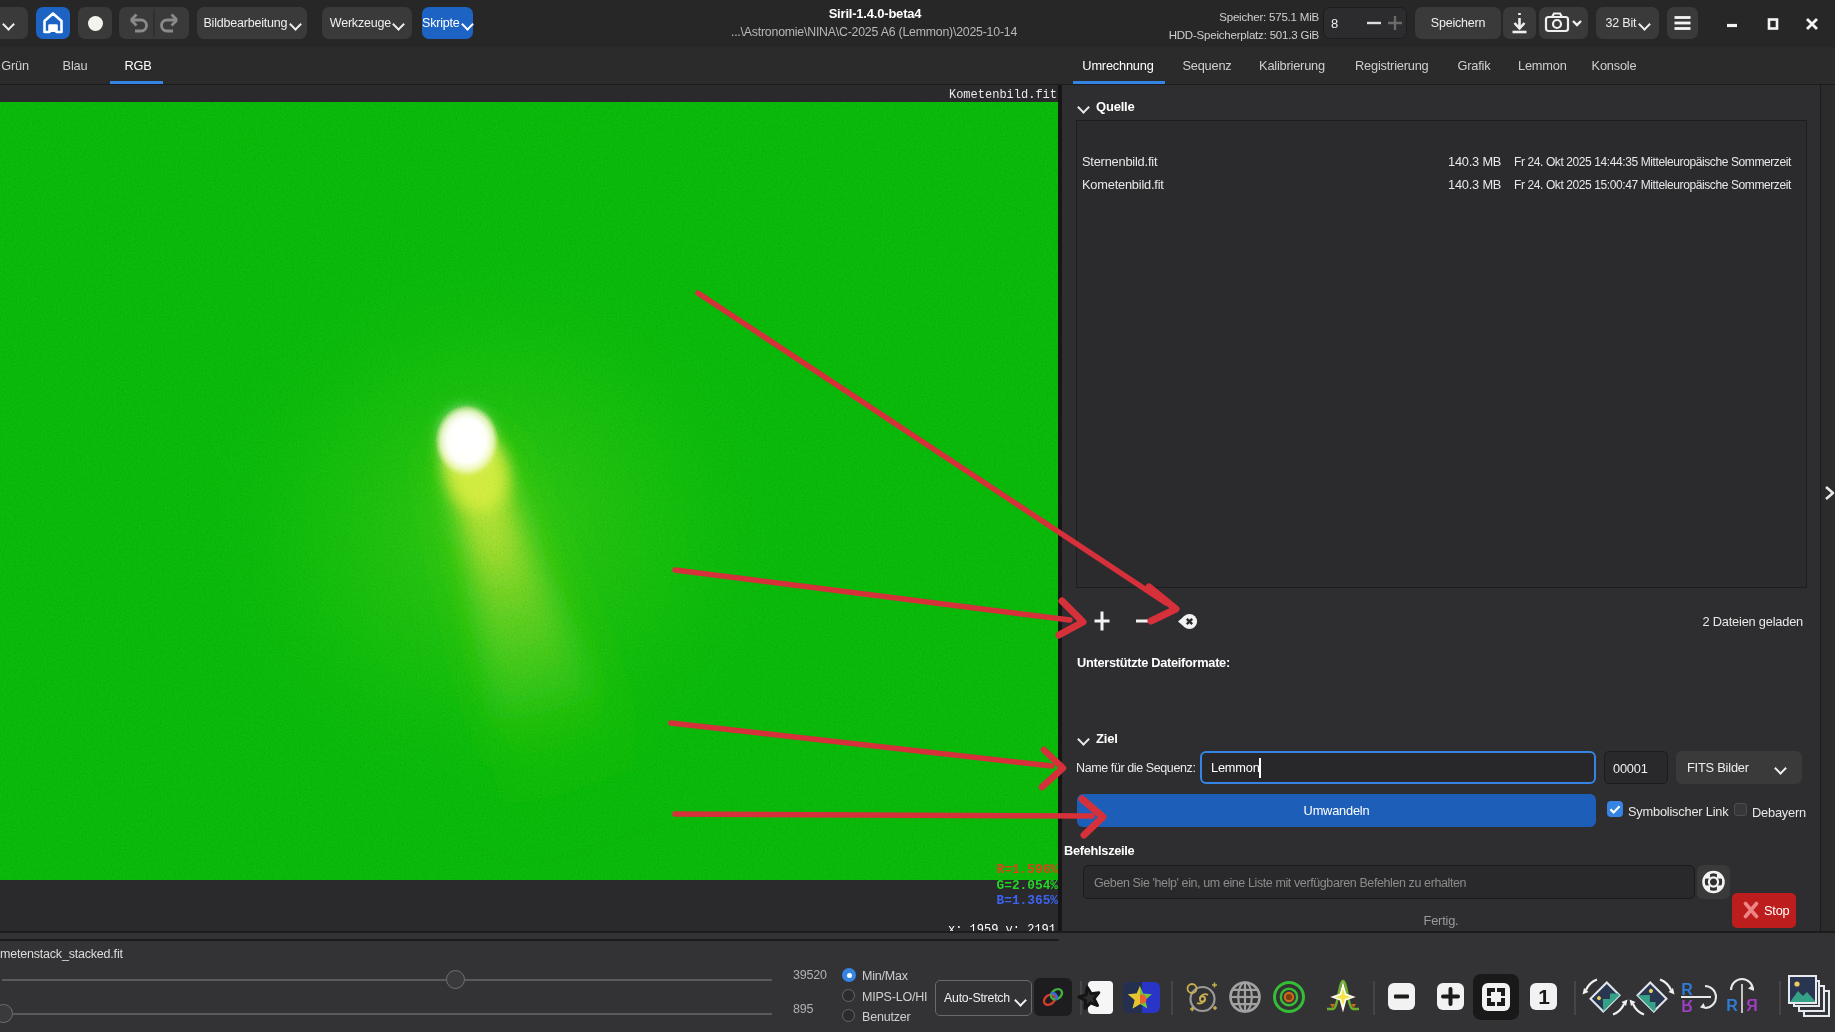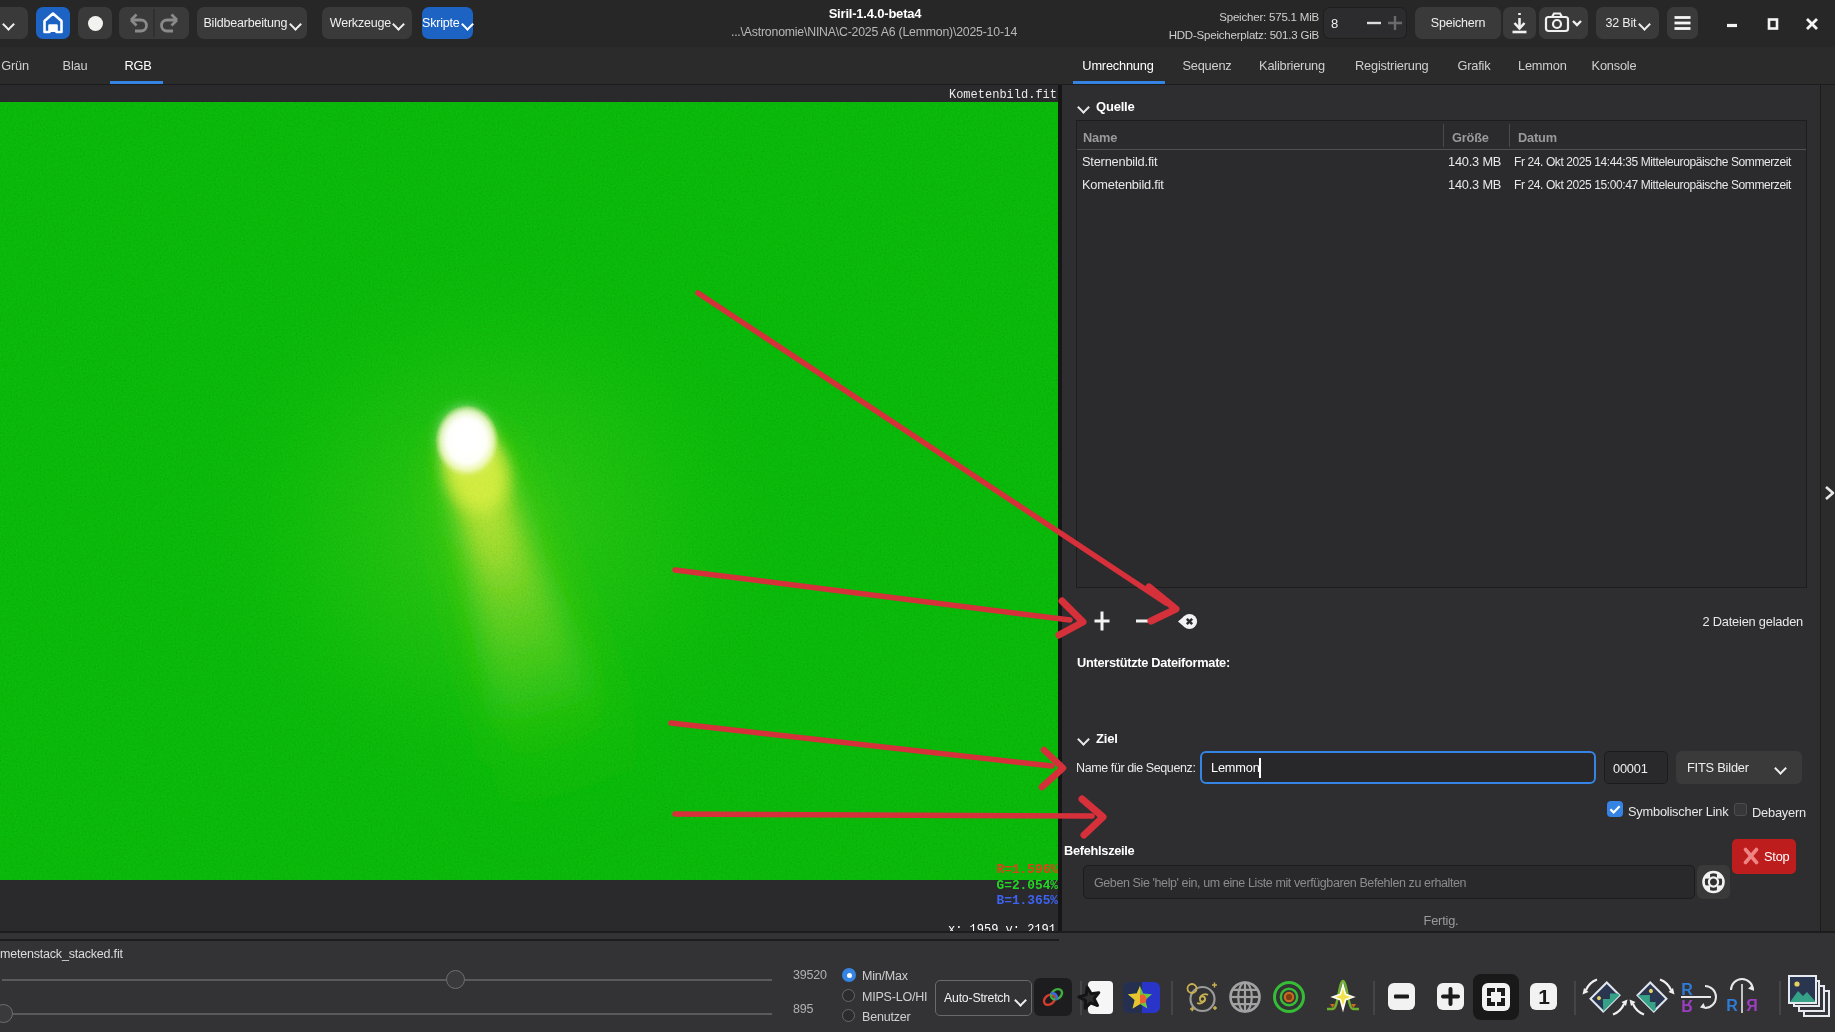--- a/index.html
+++ b/index.html
@@ -213,27 +213,20 @@
       <span style="color:#e23f1e;">R=1.596%</span><br>
       <span style="color:#23d823;">G=2.054%</span><br>
       <span style="color:#3c63f2;">B=1.365%</span>
     </div>
     <div id="xyov" class="mono">x: 1959 y: 2191</div>
   </div>
 
   <div id="panel">
     <div class="abs exp" style="left:16px; top:14px;"><span class="expchev"></span>Quelle</div>
     <div id="srctable">
-      <div class="hdr">
-        <span class="abs" style="left:6px; top:9px;">Name</span>
-        <span class="abs" style="left:375px; top:9px;">Größe</span>
-        <span class="abs" style="left:441px; top:9px;">Datum</span>
-        <span class="colsep" style="left:366px;"></span>
-        <span class="colsep" style="left:432px;"></span>
-      </div>
       <div class="trow" style="top:30px;">
         <span class="tcell" style="left:5px;">Sternenbild.fit</span>
         <span class="tcell" style="left:371px;">140.3 MB</span>
         <span class="tcell" style="left:437px; top:4px; font-size:12px; letter-spacing:-0.4px;">Fr 24. Okt 2025 14:44:35 Mitteleuropäische Sommerzeit</span>
       </div>
       <div class="trow" style="top:53px;">
         <span class="tcell" style="left:5px;">Kometenbild.fit</span>
         <span class="tcell" style="left:371px;">140.3 MB</span>
         <span class="tcell" style="left:437px; top:4px; font-size:12px; letter-spacing:-0.4px;">Fr 24. Okt 2025 15:00:47 Mitteleuropäische Sommerzeit</span>
       </div>
@@ -256,20 +249,21 @@
       <span class="abs" style="left:9px; top:7px; font-size:12.8px; color:#fff;text-align:right;">Lemmon</span>
       <span class="abs" style="left:57px; top:5px; width:1.5px; height:20px; background:#fff;"></span>
     </div>
     <div class="abs entry" style="left:542px; top:666px; width:64px; height:33px;">
       <span class="abs" style="left:8px; top:9px; font-size:12.8px; color:#eee;">00001</span>
     </div>
     <div class="abs gtkbtn" style="left:614px; top:666px; width:126px; height:33px;">
       <span class="abs" style="left:11px; top:9px; font-size:12.8px; color:#eee;">FITS Bilder</span>
       <span class="chev" style="position:absolute; right:16px; top:11px; color:#eee;"></span>
     </div>
+    <div class="abs" style="left:15px; top:709px; width:519px; height:33px; background:#1d5fb8; border-radius:6px; text-align:center; line-height:33px; font-size:12.8px; color:#fff;">Umwandeln</div>
     <div class="abs" style="left:545px; top:716px; width:16px; height:16px; background:#3584e4; border-radius:4px;">
       <svg width="16" height="16" viewBox="0 0 16 16">
           <path d="M3.4 8.2 L6.6 11.4 L12.6 5.2" stroke="#fff" stroke-width="2.2" fill="none"></path>
         </svg>
     </div>
     <div class="abs t13" style="left:566px; top:719px;">Symbolischer Link</div>
     <div class="abs" style="left:672px; top:718px; width:13px; height:13px; background:#37373a; border:1px solid #4d4d50; border-radius:3px;"></div>
     <div class="abs t13" style="left:690px; top:720px;">Debayern</div>
     <div class="abs" style="left:2px; top:758px; font-size:12.8px; letter-spacing:-0.3px; font-weight:bold; color:#fff;">Befehlszeile</div>
     <div class="abs entry" style="left:21px; top:780px; width:612px; height:34px;">
@@ -280,21 +274,21 @@
           <g transform="translate(16.5,17)">
         <circle r="10" fill="#f2f2f2"></circle>
         <rect x="-3.4" y="-10" width="6.8" height="20" fill="#2f2f2f"></rect>
         <rect x="-10" y="-3.4" width="20" height="6.8" fill="#2f2f2f"></rect>
         <circle r="10" fill="none" stroke="#f2f2f2" stroke-width="2.6"></circle>
         <rect x="-3.2" y="-3.2" width="6.4" height="6.4" fill="#2f2f2f"></rect>
         <circle r="4.6" fill="none" stroke="#f2f2f2" stroke-width="2.2"></circle>
       </g>
         </svg>
     </div>
-    <div class="abs" style="left:670px; top:754px; width:64px; height:35px; background:#bd1d1d; border-radius:5px;padding-left:44px;">
+    <div class="abs" style="left:670px; top:808px; width:64px; height:35px; background:#bd1d1d; border-radius:5px;padding-left:44px;">
       <svg class="abs" style="left:10px; top:8px;" width="18" height="18" viewBox="0 0 18 18">
           <path d="M3.5 2.5 L14.5 15.5 M14.5 2.5 L3.5 15.5" stroke="#ef8484" stroke-width="3.6" stroke-linecap="round"></path>
         </svg>
       <span class="abs" style="left:32px; top:10px; font-size:12.8px; color:#fff;">Stop</span>
     </div>
     <div class="abs" style="left:0; top:828px; width:758px; text-align:center; font-size:12.8px; color:#9a9a9a;">Fertig.</div>
   </div>
   <div class="abs" style="left:1058px; top:85px; width:4px; height:846px; background:#161616;"></div>
   <div id="rstrip">
     <svg class="abs" style="left:2px; top:400px;" width="12" height="16" viewBox="0 0 12 16">

